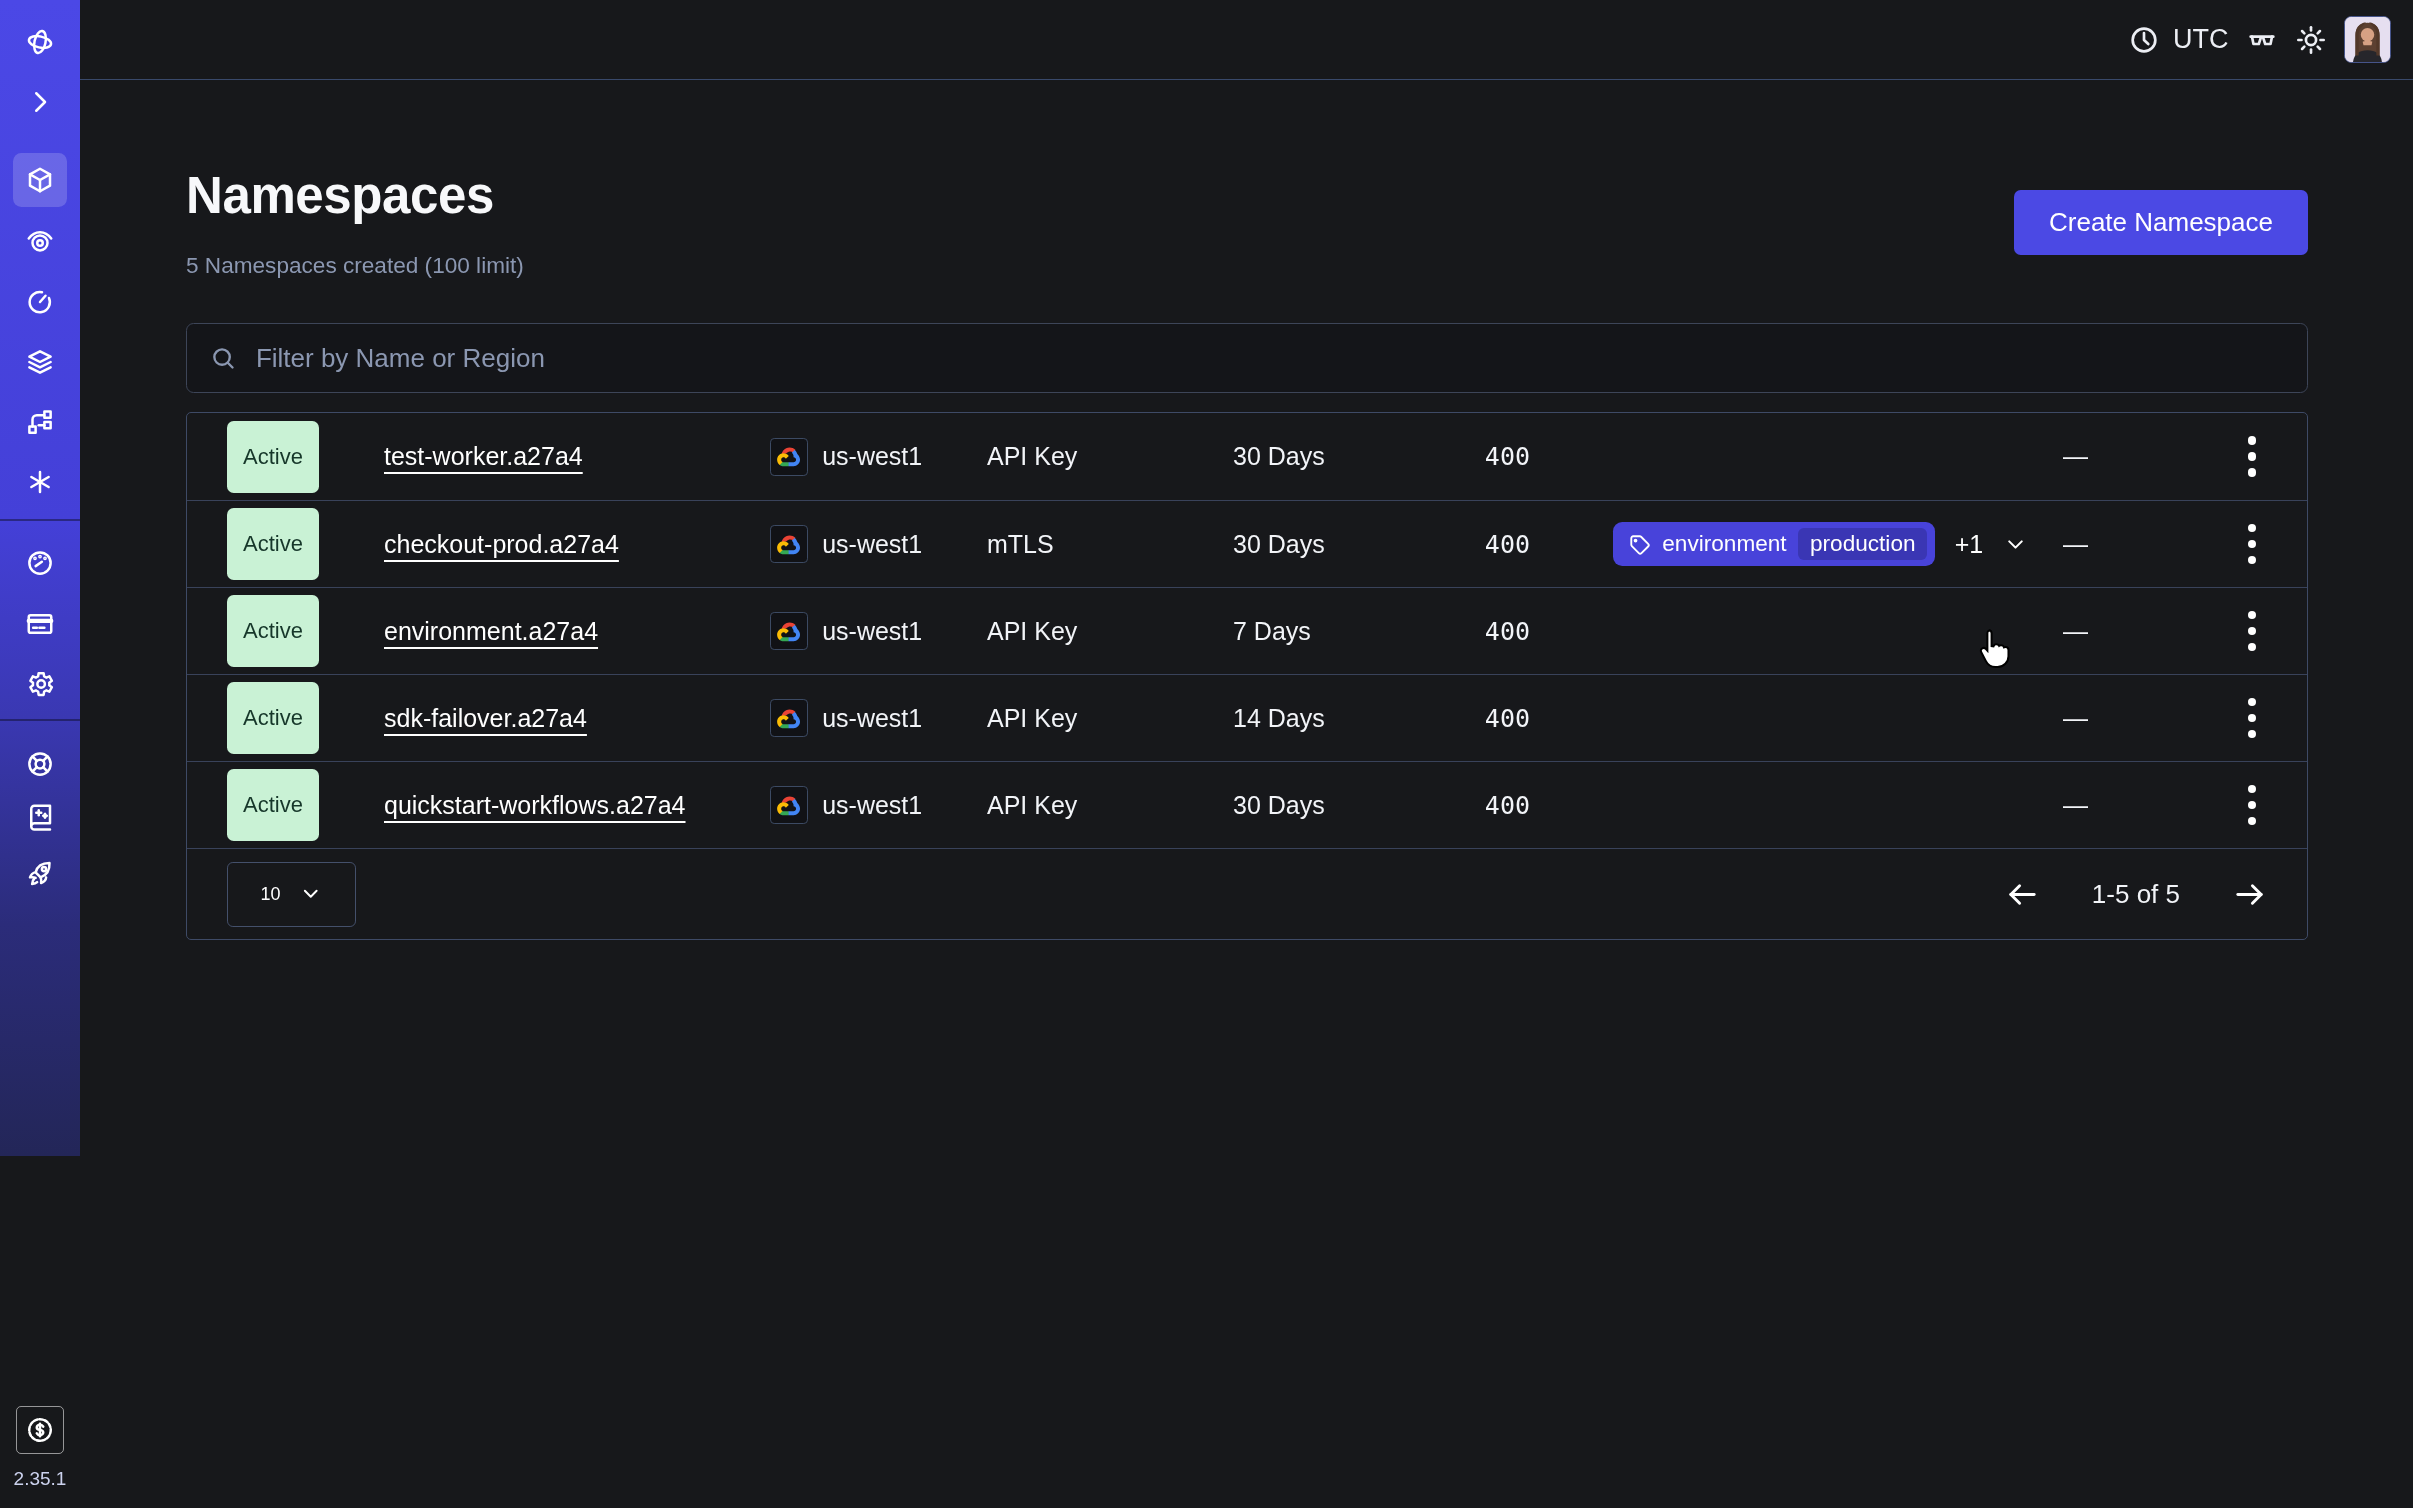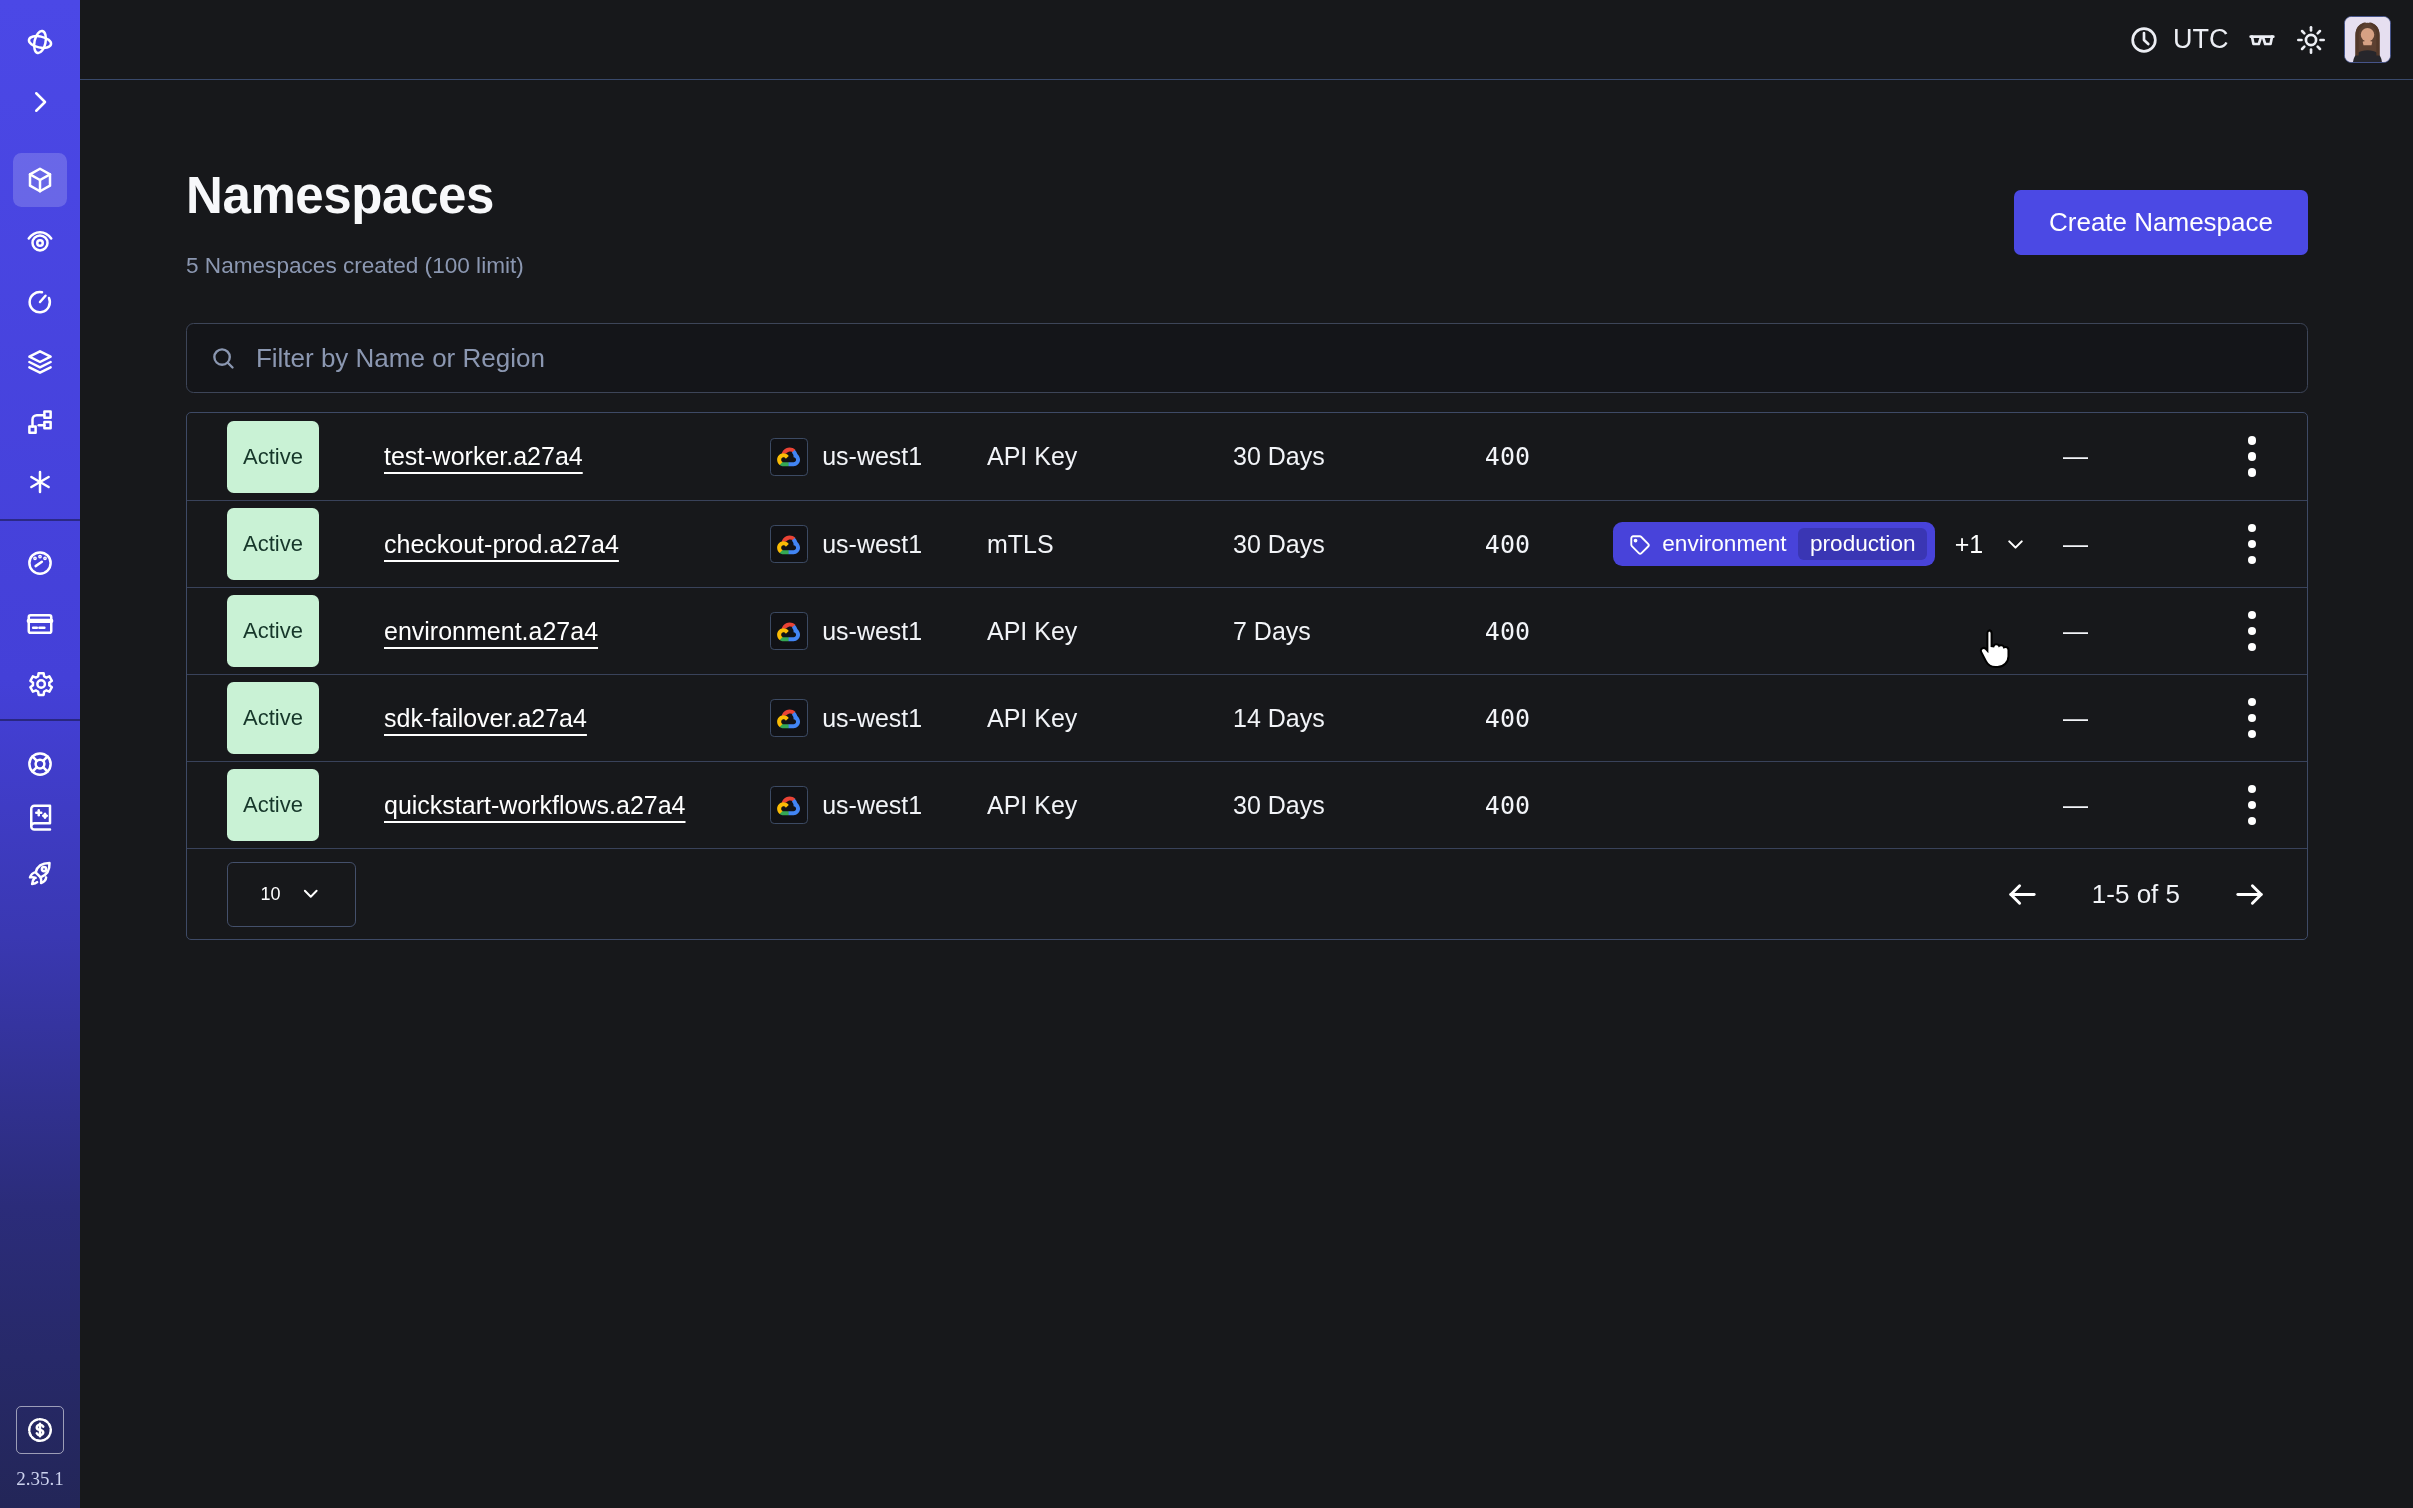--- a/index.html
+++ b/index.html
@@ -5,24 +5,23 @@
   * { margin:0; padding:0; box-sizing:border-box; }
   html,body { width:2413px; height:1508px; overflow:hidden; }
   body {
     background:#17181b;
     font-family:"Liberation Sans", sans-serif;
     color:#f2f4f8;
     position:relative;
   }
   
   .sidebar {
-    position:absolute; left:0; top:0; width:80px; height:1508px;
+    position:absolute; left:0; top:0; width:80px; height:1156px;
     background:linear-gradient(180deg,#4b48e6 0%,#4440d8 45%,#3a38b2 62%,#2b2c7a 80%,#232658 100%);
     z-index:5;
-    font-family:Liberation Serif, serif;
   }
   .side-icon {
     position:absolute; left:12.6px; width:54px; height:54px;
     display:flex; align-items:center; justify-content:center;
     border-radius:8.4px; color:#fff;
   }
   .side-icon.active { background:rgba(255,255,255,0.18); }
   .side-icon svg { width:30px; height:30px; }
   .side-divider { position:absolute; left:0; width:80px; height:1.7px; background:rgba(10,12,30,0.45); }
   .badge-box {

